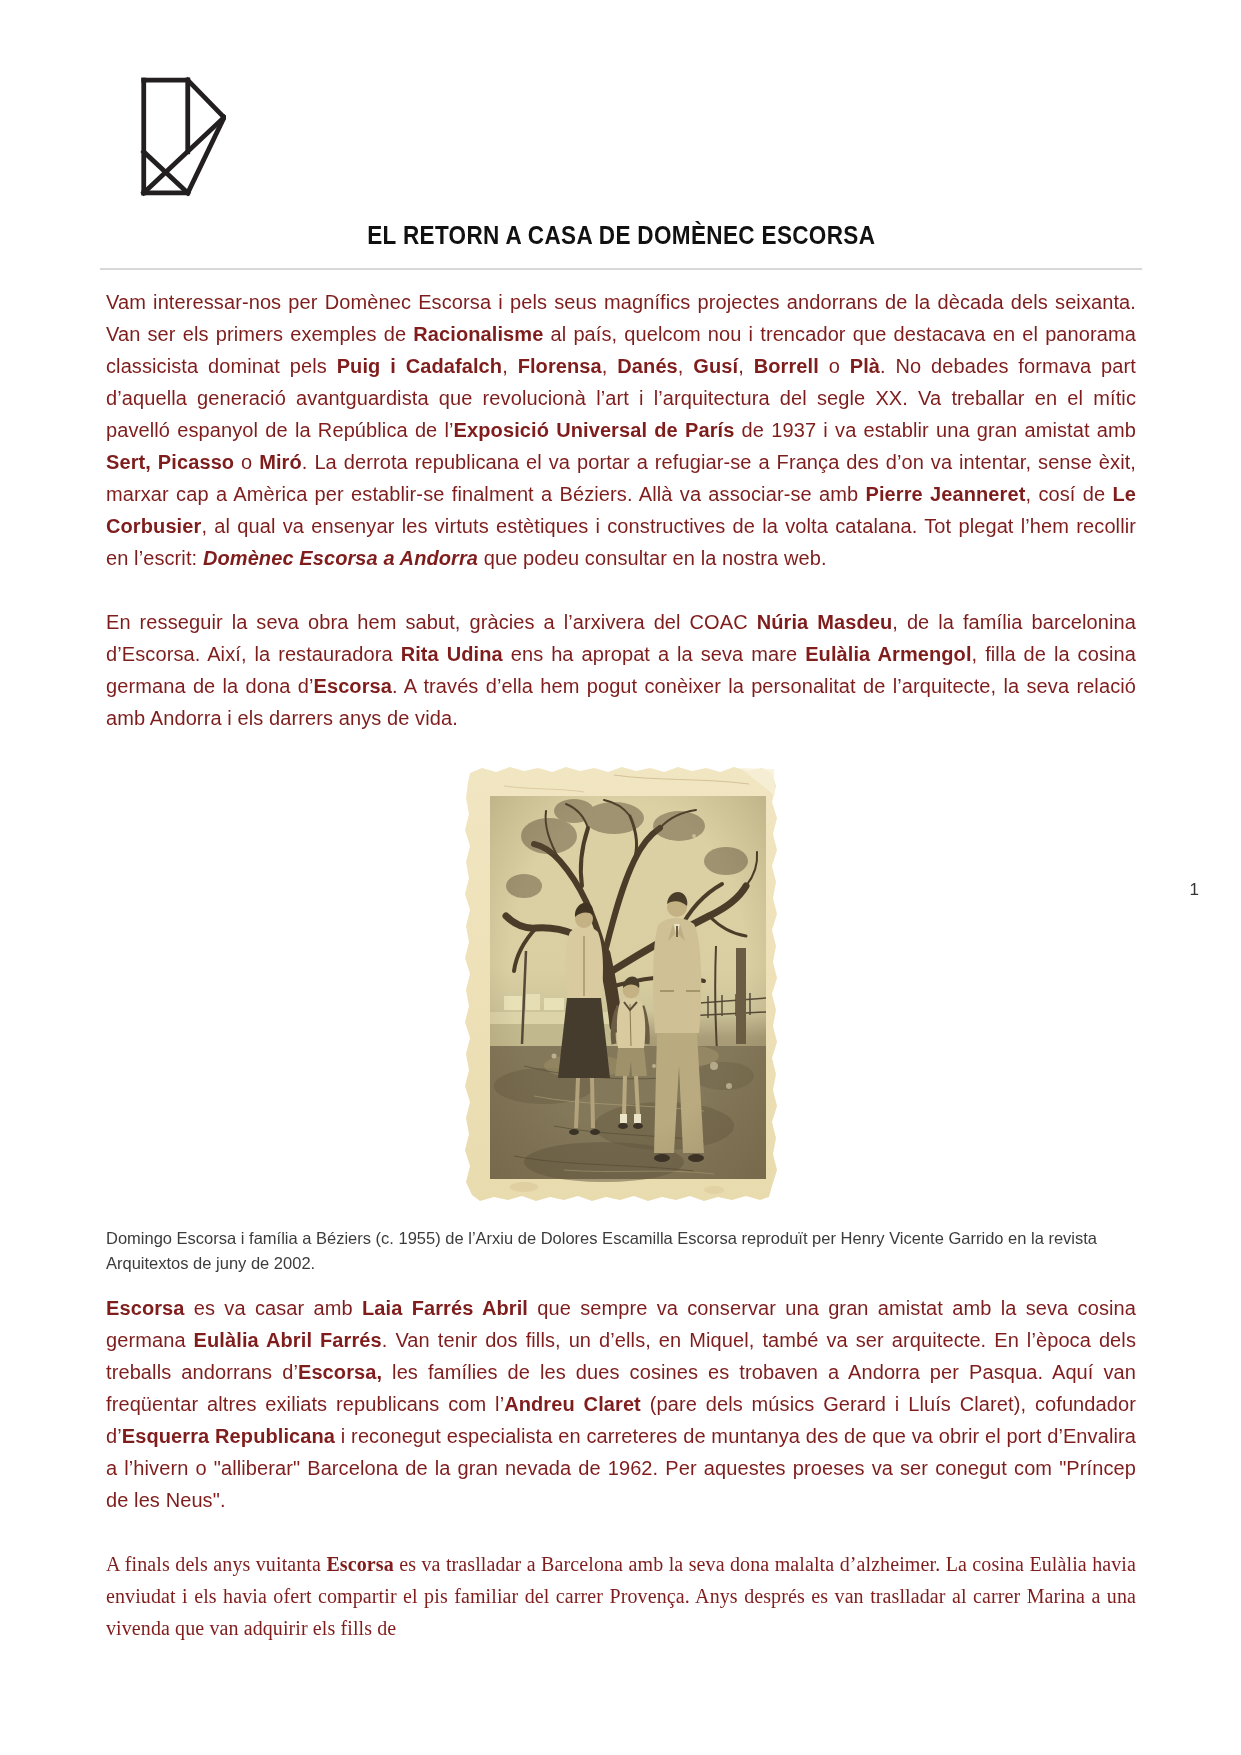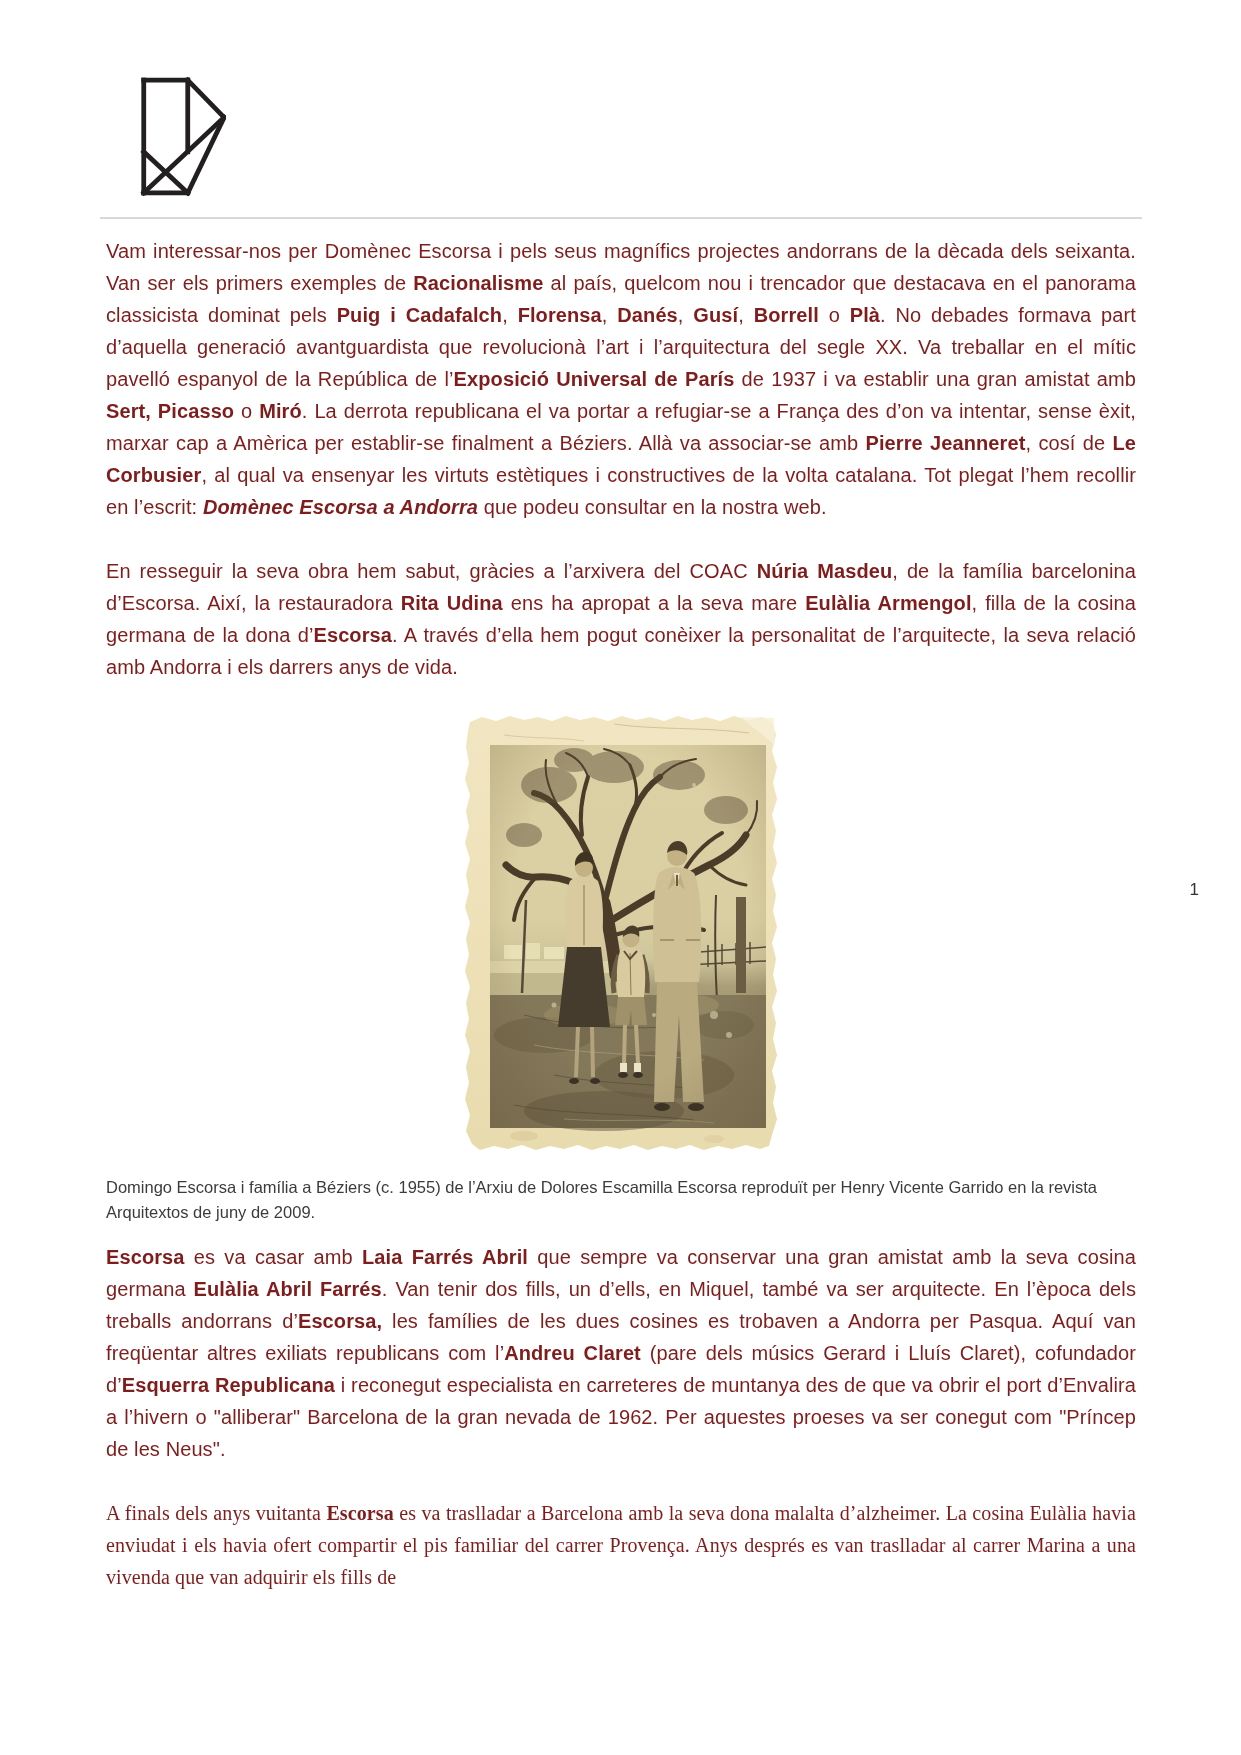--- a/index.html
+++ b/index.html
@@ -30,20 +30,23 @@
       <path d="M6,5 L52,5"></path>
       <path d="M52,5 L90,44"></path>
       <path d="M90,44 L6,123"></path>
       <path d="M52,5 L52,80"></path>
       <path d="M6,80 L52,123"></path>
       <path d="M6,123 L52,123"></path>
       <path d="M52,123 L90,44"></path>
     </svg>
   </div>
 
+  <div class="title-wrap">
+    <h1>EL RETORN A CASA DE DOMÈNEC ESCORSA</h1>
+  </div>
   <hr class="title-rule">
 
   <p class="body-text"><span>Vam interessar-nos per Domènec Escorsa i pels seus magnífics projectes andorrans de la dècada dels seixanta. Van ser els primers exemples de </span><span class="b">Racionalisme</span><span> al país, quelcom nou i trencador que destacava en el panorama classicista dominat pels </span><span class="b">Puig i Cadafalch</span><span>, </span><span class="b">Florensa</span><span>, </span><span class="b">Danés</span><span>, </span><span class="b">Gusí</span><span>, </span><span class="b">Borrell</span><span> o </span><span class="b">Plà</span><span>. No debades formava part d’aquella generació avantguardista que revolucionà l’art i l’arquitectura del segle XX. Va treballar en el mític pavelló espanyol de la República de l’</span><span class="b">Exposició Universal de París</span><span> de 1937 i va establir una gran amistat amb </span><span class="b">Sert, Picasso</span><span> o </span><span class="b">Miró</span><span>. La derrota republicana el va portar a refugiar-se a França des d’on va intentar, sense èxit, marxar cap a Amèrica per establir-se finalment a Béziers. Allà va associar-se amb </span><span class="b">Pierre Jeanneret</span><span>, cosí de </span><span class="b">Le Corbusier</span><span>, al qual va ensenyar les virtuts estètiques i constructives de la volta catalana. Tot plegat l’hem recollir en l’escrit: </span><span class="b i">Domènec Escorsa a Andorra</span><span> que podeu consultar en la nostra web.</span></p>
 
   <p class="body-text"><span>En resseguir la seva obra hem sabut, gràcies a l’arxivera del COAC </span><span class="b">Núria Masdeu</span><span>, de la família barcelonina d’Escorsa. Així, la restauradora </span><span class="b">Rita Udina</span><span> ens ha apropat a la seva mare </span><span class="b">Eulàlia Armengol</span><span>, filla de la cosina germana de la dona d’</span><span class="b">Escorsa</span><span>. A través d’ella hem pogut conèixer la personalitat de l’arquitecte, la seva relació amb Andorra i els darrers anys de vida.</span></p>
 
   <figure class="photo">
     <svg width="314" height="436" viewBox="0 0 314 436">
       <defs>
         <linearGradient id="paperg" x1="0" y1="0" x2="0" y2="1">
@@ -180,21 +183,21 @@
           <circle cx="250" cy="300" r="4"></circle>
             <circle cx="265" cy="320" r="3"></circle>
             <circle cx="90" cy="290" r="2.5"></circle>
           <circle cx="190" cy="300" r="2"></circle>
             <circle cx="230" cy="70" r="2"></circle>
         </g>
       </g>
     </svg>
   </figure>
 
-  <p class="caption">Domingo Escorsa i família a Béziers (c. 1955) de l’Arxiu de Dolores Escamilla Escorsa reproduït per Henry Vicente Garrido en la revista Arquitextos de juny de 2009.</p>
+  <p class="caption">Domingo Escorsa i família a Béziers (c. 1955) de l’Arxiu de Dolores Escamilla Escorsa reproduït per Henry Vicente Garrido en la revista Arquitextos de juny de 2002.</p>
 
   <p class="body-text"><span class="b">Escorsa</span><span> es va casar amb </span><span class="b">Laia Farrés Abril</span><span> que sempre va conservar una gran amistat amb la seva cosina germana </span><span class="b">Eulàlia Abril Farrés</span><span>. Van tenir dos fills, un d’ells, en Miquel, també va ser arquitecte. En l’època dels treballs andorrans d’</span><span class="b">Escorsa,</span><span> les famílies de les dues cosines es trobaven a Andorra per Pasqua. Aquí van freqüentar altres exiliats republicans com l’</span><span class="b">Andreu Claret</span><span> (pare dels músics Gerard i Lluís Claret), cofundador d’</span><span class="b">Esquerra Republicana</span><span> i reconegut especialista en carreteres de muntanya des de que va obrir el port d’Envalira a l’hivern o "alliberar" Barcelona de la gran nevada de 1962. Per aquestes proeses va ser conegut com "Príncep de les Neus".</span></p>
 
   <p class="body-text last"><span>A finals dels anys vuitanta </span><span class="b">Escorsa</span><span> es va traslladar a Barcelona amb la seva dona malalta d’alzheimer. La cosina Eulàlia havia enviudat i els havia ofert compartir el pis familiar del carrer Provença. Anys després es van traslladar al carrer Marina a una vivenda que van adquirir els fills de</span></p>
 
   <div class="page-number">1</div>
 
 </div>
 
 </body></html>

